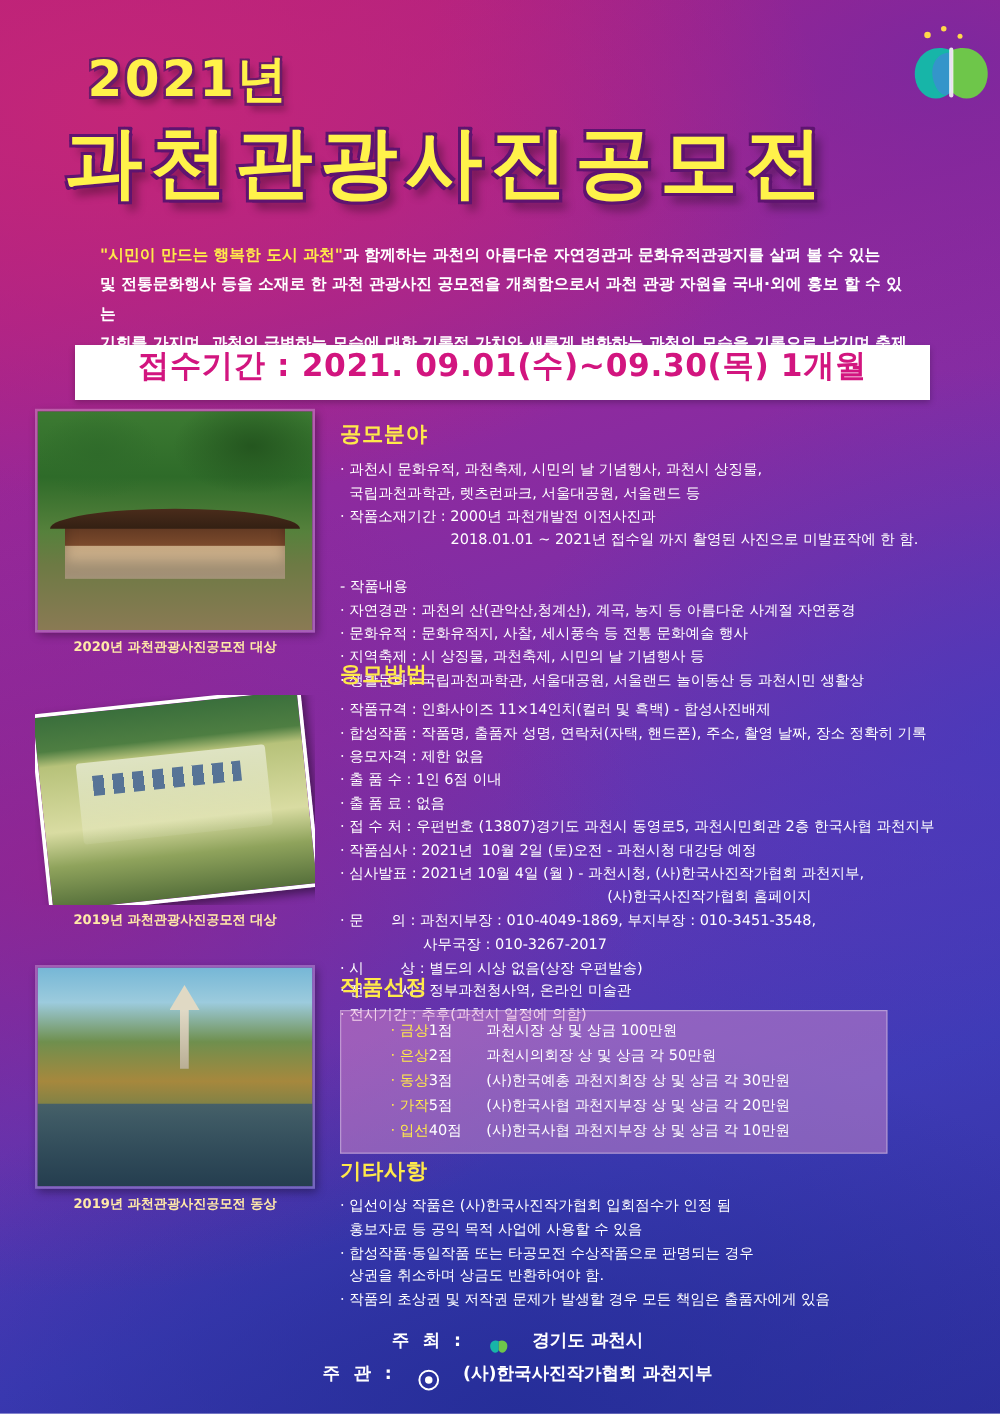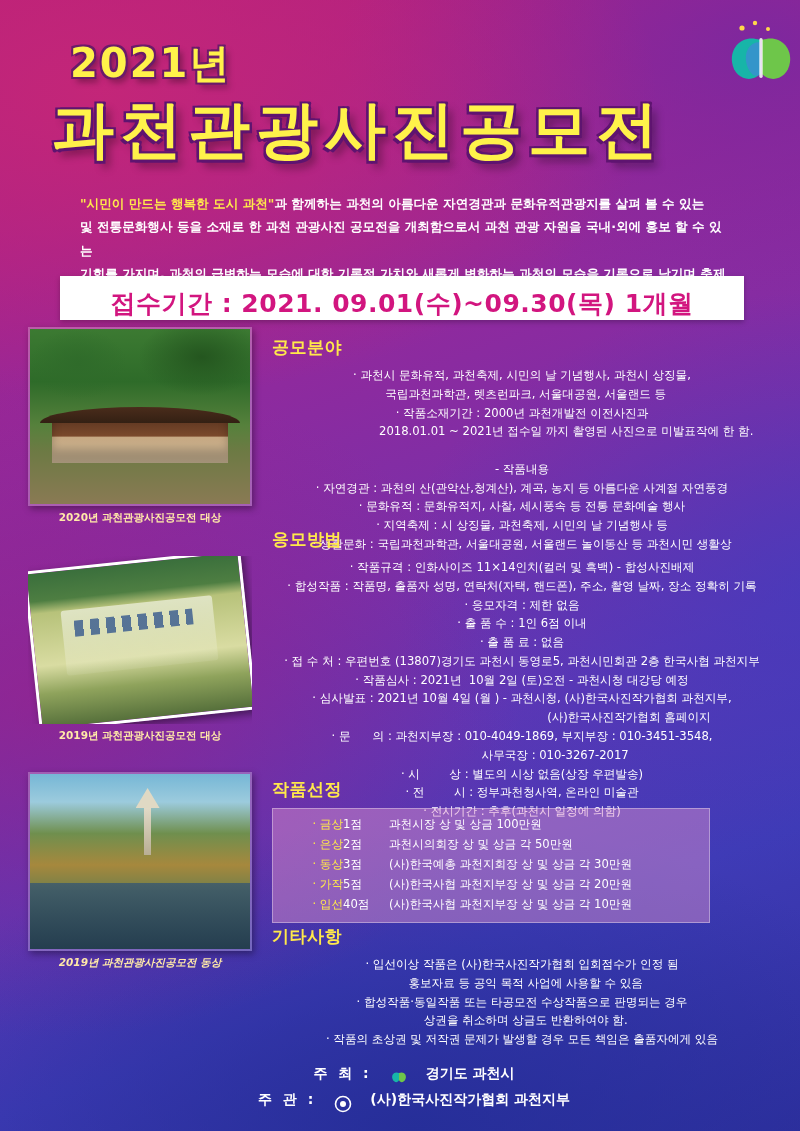--- a/index.html
+++ b/index.html
@@ -70,21 +70,21 @@
   }
   .intro .quote { color: #ffe94a; }
 
   
   .period-bar {
     position: absolute;
     top: 276px; left: 60px;
     width: 684px; height: 44px;
     background: #ffffff;
     display: flex;
-    align-items: flex-end;
+    align-items: flex-start;
     justify-content: center;
     box-shadow: 0 2px 5px rgba(0,0,0,0.25);
   }
   .period-bar span {
     font-size: 25px;
     font-weight: bold;
     color: #d2157f;
     letter-spacing: 0.5px;
   }
 
@@ -99,21 +99,21 @@
   .photo-caption {
     margin-top: 5px;
     width: 224px;
     text-align: center;
     font-size: 10.5px;
     color: #ffe9a8;
     font-weight: bold;
   }
   .ph1 { top: 327px; }
   .ph2 { top: 556px; }
-  .ph3 { top: 772px; font-style: italic; }
+  .ph3 { top: 772px; }
 
   
   .art1 {
     height: 175px;
     background:
       radial-gradient(ellipse 70px 50px at 22% 20%, #2f6b2a 0%, rgba(47,107,42,0) 70%),
       radial-gradient(ellipse 90px 55px at 78% 16%, #24561f 0%, rgba(36,86,31,0) 70%),
       linear-gradient(180deg, #3c7a32 0%, #2e6b29 30%, #56813c 55%, #6d7a44 70%, #8a7a54 100%);
       position: relative;
   }
@@ -190,21 +190,21 @@
   
   .col { position: absolute; left: 272px; width: 500px; color: #ffffff; }
   .sec-title {
     font-size: 17px;
     font-weight: bold;
     color: #ffe94a;
     margin-bottom: 7px;
     letter-spacing: 0.5px;
   }
   .lines { font-size: 11.6px; line-height: 1.62; color: #ffffff; }
-  .lines div { white-space: pre; text-align: center; }
+  .lines div { white-space: pre; }
 
   .sec-field   { top: 336px; }
   .sec-apply   { top: 528px; }
   .sec-select  { top: 778px; }
   .sec-etc     { top: 925px; }
 
   
   .award-table {
     margin-top: 6px;
     width: 420px;

